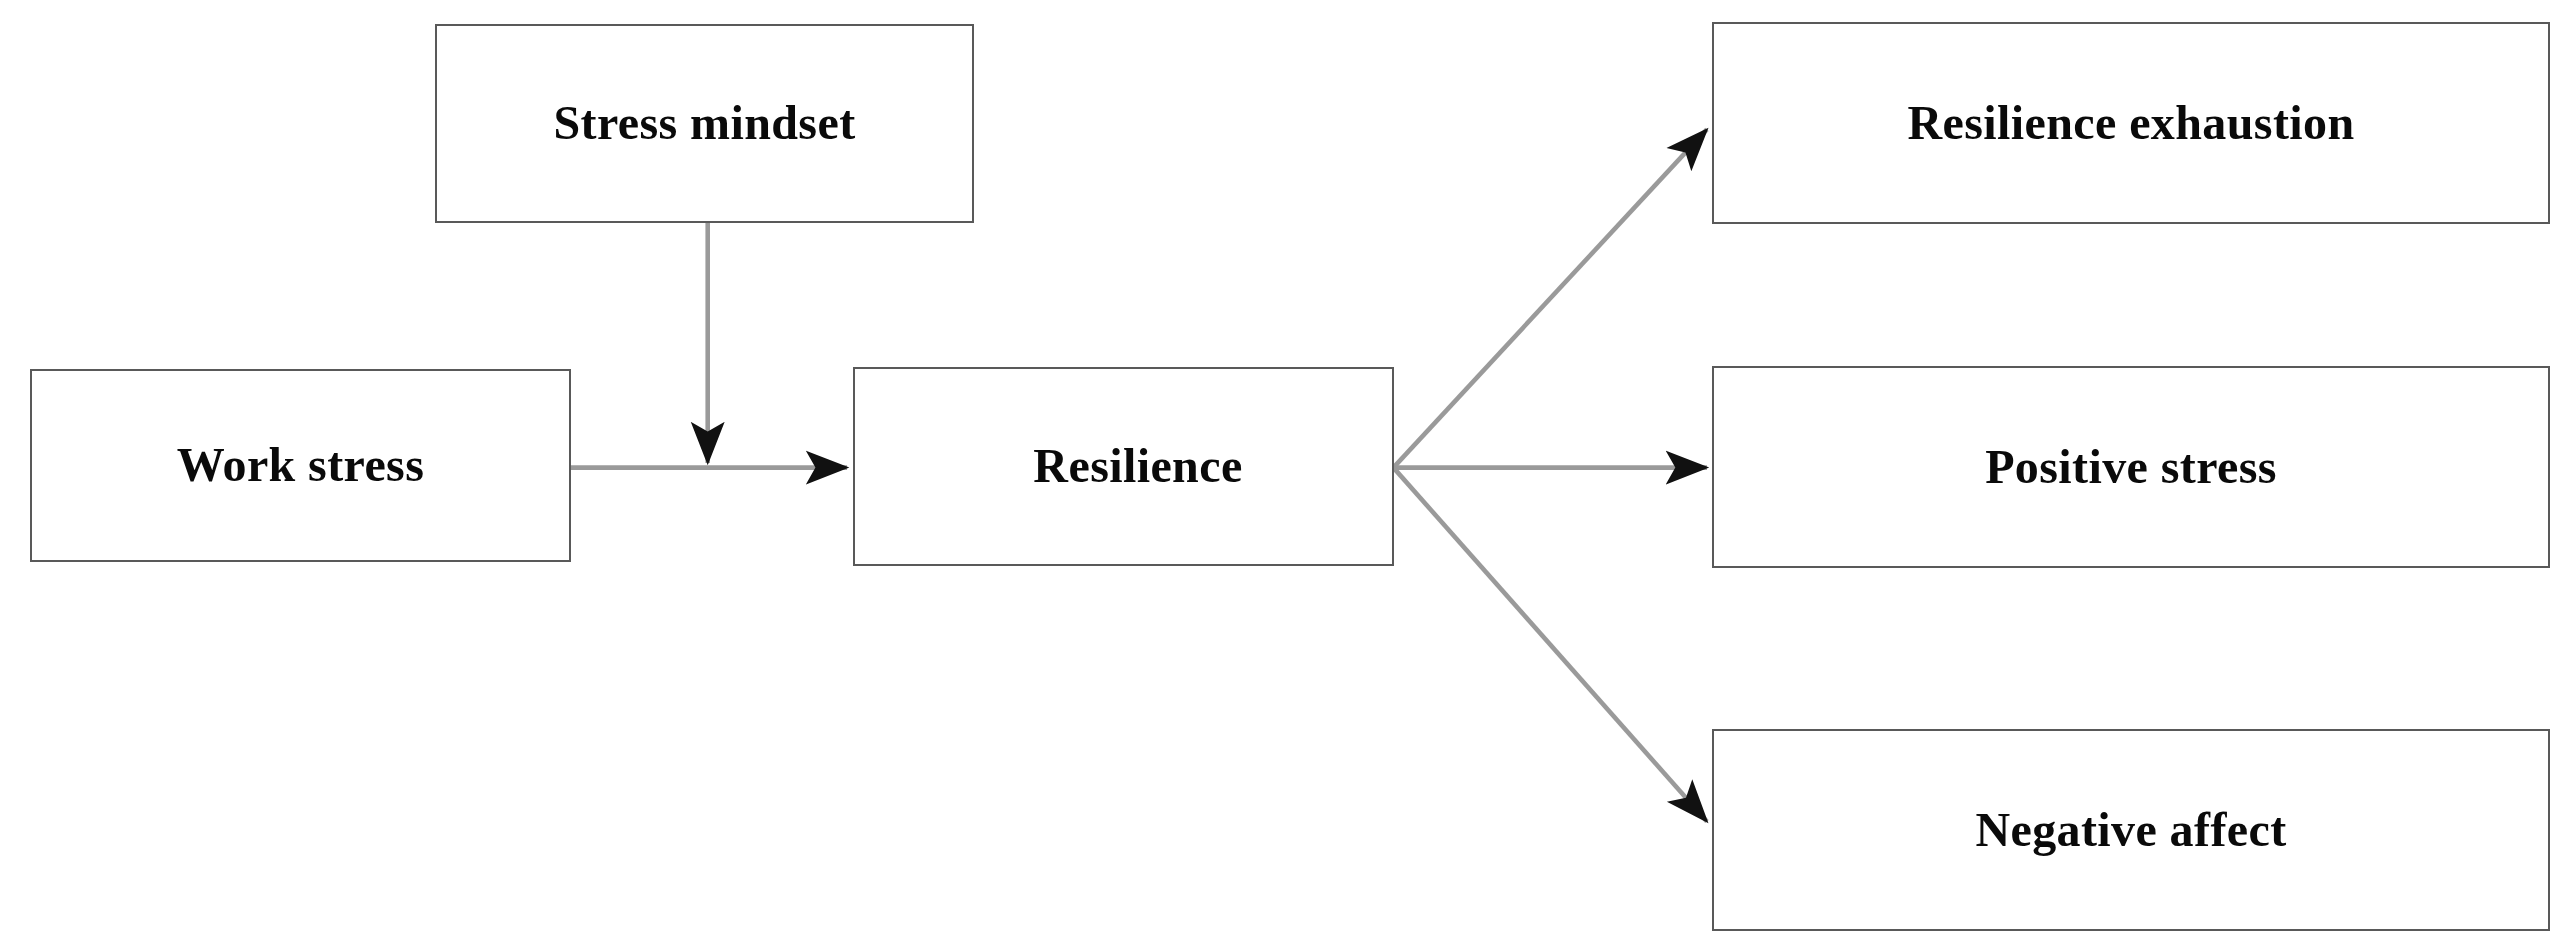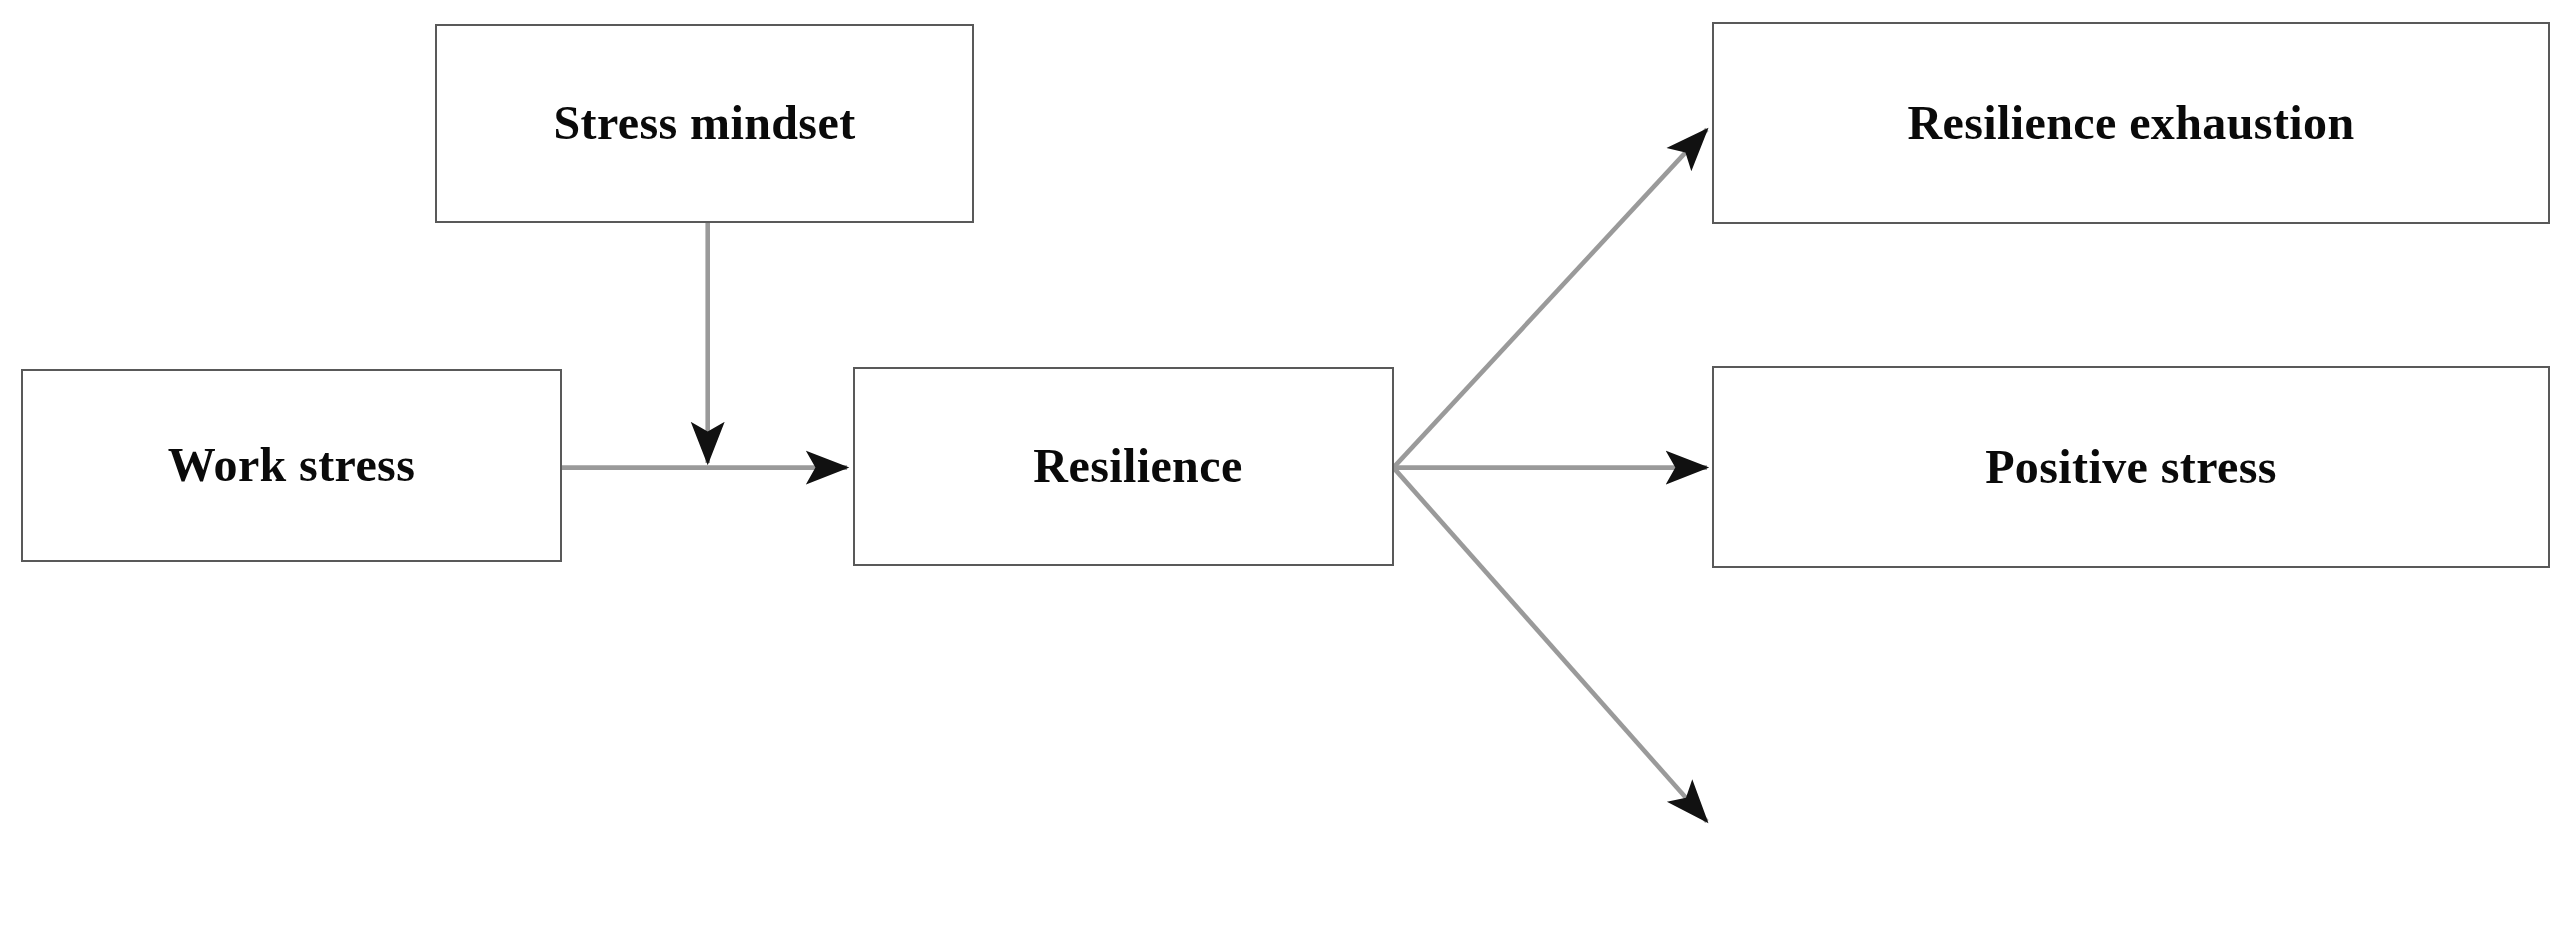--- a/index.html
+++ b/index.html
@@ -37,21 +37,21 @@
     font-family: "Liberation Serif", "DejaVu Serif", serif;
     font-weight: bold;
     font-size: 48px;
     line-height: 1.1;
     color: #0a0a0a;
     letter-spacing: 0.4px;
     white-space: nowrap;
     text-align: center;
   }
   
-  #node-work-stress      { left: 21px;   top: 369px; width: 541px; height: 193px; }
+  #node-work-stress      { left: 30px;   top: 369px; width: 541px; height: 193px; }
   #node-stress-mindset   { left: 435px;  top: 24px;  width: 539px; height: 199px; }
   #node-resilience       { left: 853px;  top: 367px; width: 541px; height: 199px; padding-left: 29px; }
   #node-emotional-exh    { left: 1712px; top: 22px;  width: 838px; height: 202px; }
   #node-positive-affect  { left: 1712px; top: 366px; width: 838px; height: 202px; }
   #node-negative-affect  { left: 1712px; top: 729px; width: 838px; height: 202px; }
 </style>
 </head>
 <body>
 
 <div id="canvas">
@@ -90,15 +90,18 @@
   </div>
 
   <div class="node" id="node-emotional-exh">
     <span class="node-label">Resilience exhaustion</span>
   </div>
 
   <div class="node" id="node-positive-affect">
     <span class="node-label">Positive stress</span>
   </div>
 
+  <div class="node" id="node-negative-affect">
+    <span class="node-label">Negative affect</span>
+  </div>
 
 </div>
 
 
 </body></html>

